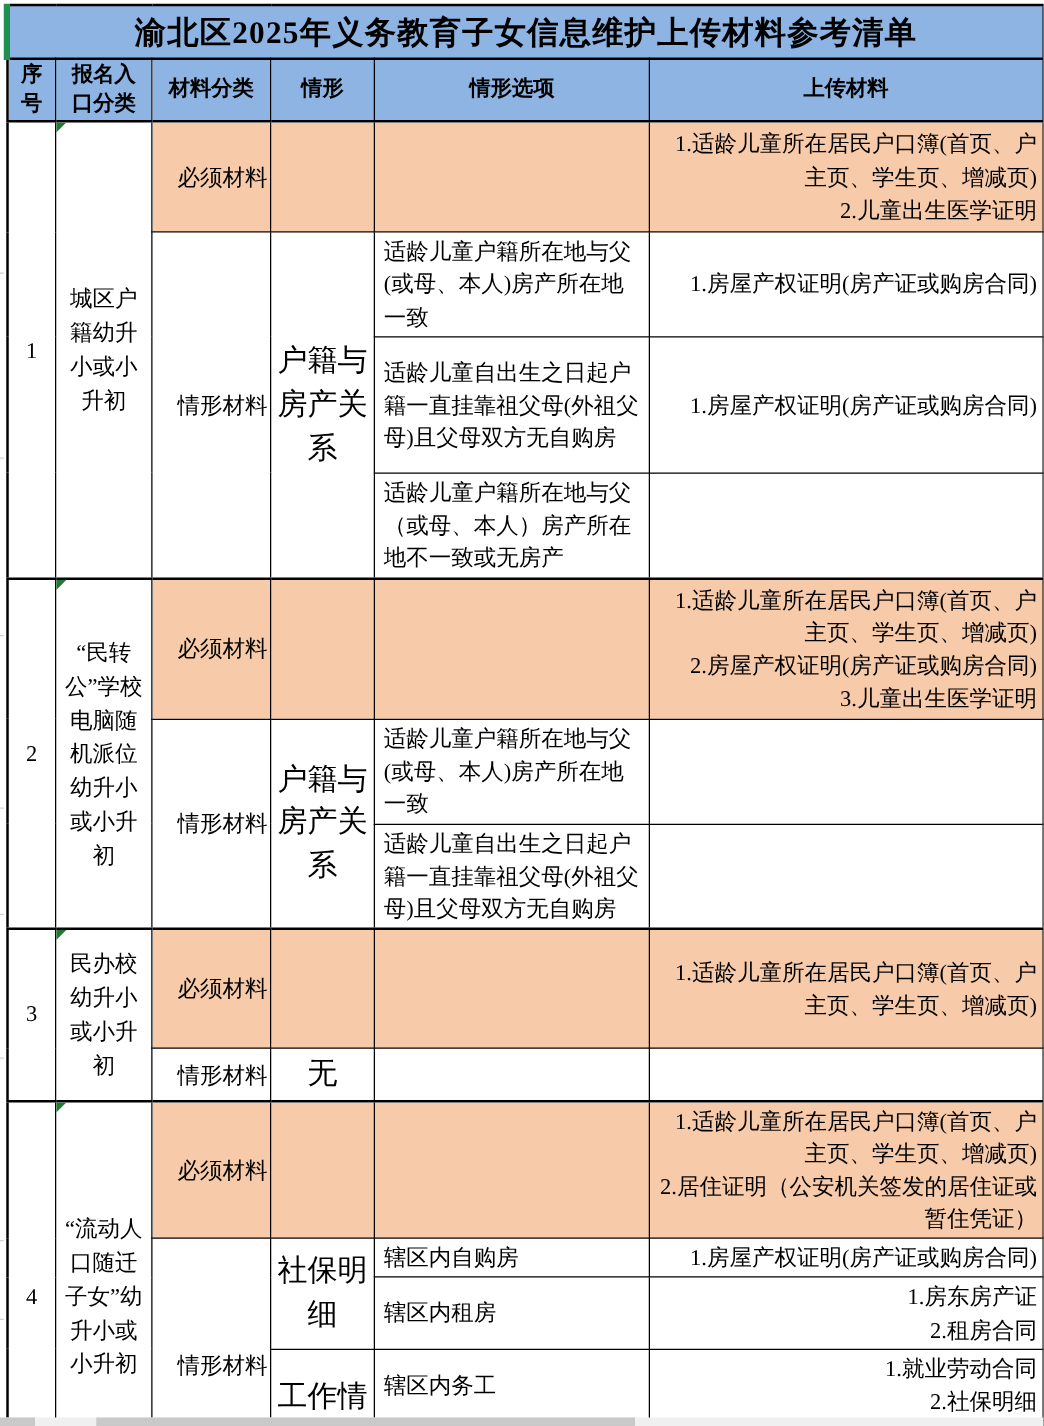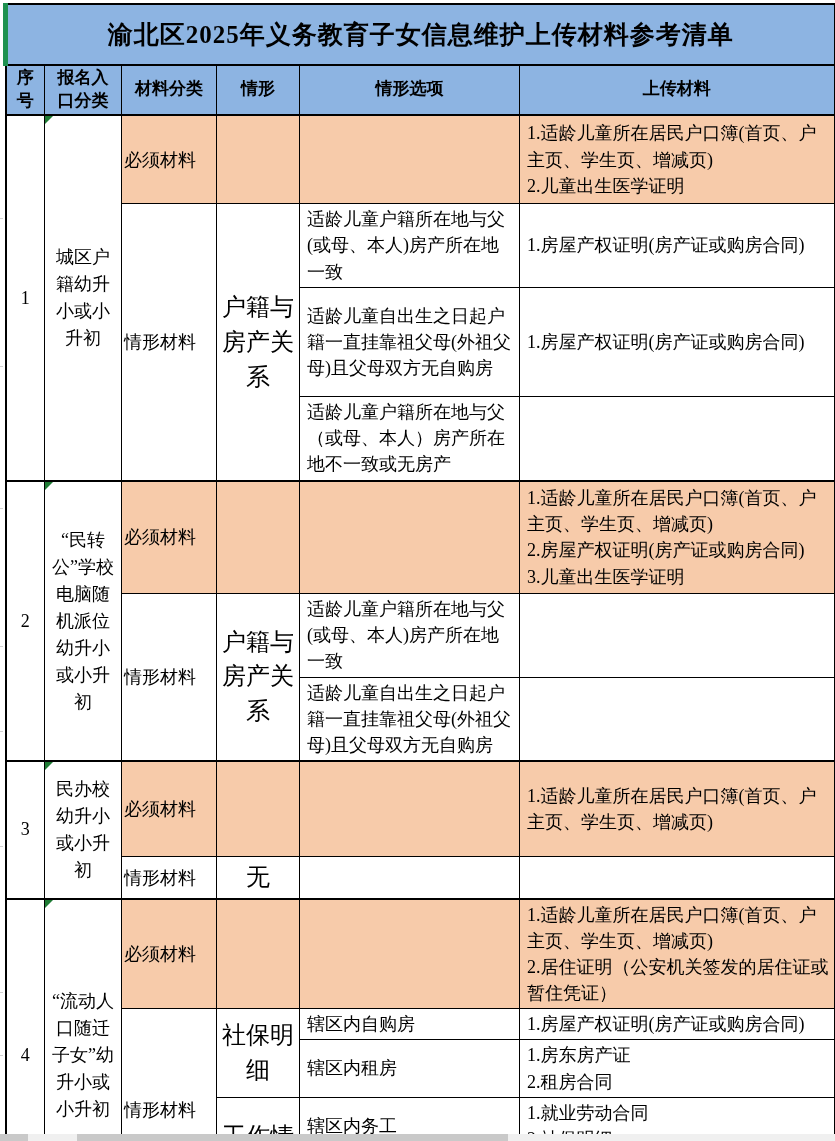--- a/index.html
+++ b/index.html
@@ -9,24 +9,24 @@
               border-collapse:collapse;border:2px solid #000;}
   td,th{border:1px solid #000;vertical-align:middle;overflow:hidden;padding:1px 2px;}
   .title-cell{background:#8DB4E2;font-weight:bold;font-size:25px;text-align:center;
               letter-spacing:1px;border-left:5px solid #1E9150;border-bottom-width:2px;border-top-width:2px;}
   th{background:#8DB4E2;font-size:17px;font-weight:bold;text-align:center;line-height:1.35;
      border-bottom-width:2px;padding:1px 6px;}
   tr.sec td{border-top-width:2px;}
   .orange{background:#F7CBAA;}
   .serial{font-size:18px;text-align:center;}
   .category{font-size:18px;text-align:center;line-height:1.5;padding:14px 5px;position:relative;}
-  .mclass{font-size:18px;text-align:left;}
+  .mclass{font-size:18px;text-align:right;}
   .situation{font-size:24px;text-align:center;line-height:1.45;}
   .option{font-size:18px;text-align:left;line-height:1.45;padding:2px 3px 2px 7px;}
-  .materials{font-size:18px;text-align:left;line-height:1.45;padding:2px 4px 2px 7px;white-space:pre-line;}
+  .materials{font-size:18px;text-align:right;line-height:1.45;padding:2px 4px 2px 7px;white-space:pre-line;}
   .flag{position:absolute;top:0;left:0;width:0;height:0;
         border-top:8px solid #1E7B34;border-right:8px solid transparent;}
   .gutter-line{position:absolute;left:0;width:3px;height:1px;background:#d0d0d0;}
   .bottom-strip{position:absolute;left:0;top:1134px;width:835px;height:7px;background:#f0f0f0;}
   .strip-dark{position:absolute;top:0;height:7px;background:#c9c9c9;}
 </style>
 </head>
 <body>
 
 <div class="stage">
@@ -35,21 +35,21 @@
     <colgroup>
       <col style="width:39px">
         <col style="width:77px">
         <col style="width:95px">
       <col style="width:83px">
         <col style="width:220px">
         <col style="width:315px">
     </colgroup>
 
     <tbody>
-        <tr style="height:61px">
+        <tr style="height:43px">
       <td class="title-cell" colspan="6">渝北区2025年义务教育子女信息维护上传材料参考清单</td>
     </tr>
 
     <tr style="height:47px">
       <th>序号</th>
       <th>报名入口分类</th>
       <th>材料分类</th>
       <th>情形</th>
       <th>情形选项</th>
       <th>上传材料</th>

